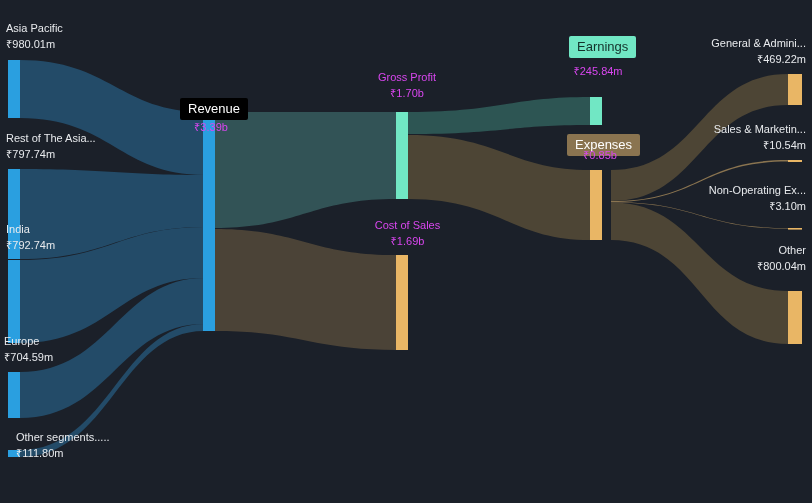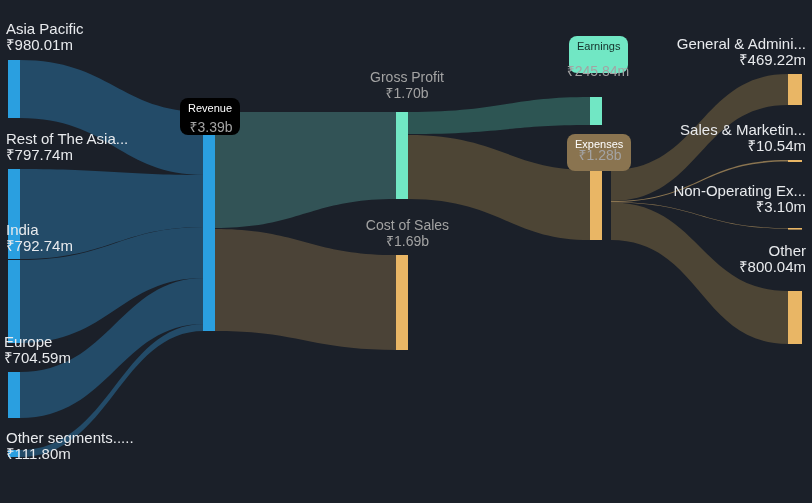--- a/index.html
+++ b/index.html
@@ -18,43 +18,43 @@
   #sankey-svg {
     position: absolute;
     left: 0;
     top: 0;
     width: 812px;
     height: 503px;
   }
   .lbl {
     position: absolute;
     color: #e8eaed;
-    font-size: 15px;
+    font-size: 11px;
     line-height: 15.5px;
     white-space: nowrap;
     pointer-events: none;
   }
   .lbl.left  { text-align: left; }
   .lbl.right { text-align: right; }
   .lbl .val { display: block; }
   .pill {
     position: absolute;
-    border-radius: 8px;
-    font-size: 11px;
+    border-radius: 2px;
+    font-size: 13px;
     line-height: 15px;
-    padding: 3px 8px 19px 8px;
+    padding: 3px 8px 4px 8px;
     white-space: nowrap;
   }
   .pill.revenue  { background: #000000; color: #ffffff; }
   .pill.earnings { background: #71e7c4; color: #14312a; }
   .pill.expenses { background: #8a7450; color: #ffffff; }
   .vlabel {
     position: absolute;
-    color: #a3a3a3;
-    font-size: 14px;
+    color: #d946ef;
+    font-size: 11px;
     line-height: 15.5px;
     white-space: nowrap;
   }
   .vlabel.c { text-align: center; }
 </style>
 </head>
 <body>
 
 <div id="canvas">
 
@@ -116,39 +116,39 @@
   <div class="lbl left" style="left:6px; top:222px;">
     <span>India</span>
     <span class="val">₹792.74m</span>
   </div>
 
   <div class="lbl left" style="left:4px; top:334px;">
     <span>Europe</span>
     <span class="val">₹704.59m</span>
   </div>
 
-  <div class="lbl left" style="left:6px; top:430px;">
+  <div class="lbl left" style="left:16px; top:430px;">
     <span>Other segments.....</span>
     <span class="val">₹111.80m</span>
   </div>
 
   <div class="pill revenue" style="left:180px; top:98px;">Revenue</div>
   <div class="vlabel c" style="left:166px; top:120px; width:90px;text-align:center;">₹3.39b</div>
 
   <div class="vlabel c" style="left:352px; top:70px; width:110px;">Gross Profit</div>
   <div class="vlabel c" style="left:352px; top:86px; width:110px;">₹1.70b</div>
 
   <div class="vlabel c" style="left:350px; top:218px; width:115px;">Cost of Sales</div>
   <div class="vlabel c" style="left:350px; top:234px; width:115px;">₹1.69b</div>
 
   <div class="pill earnings" style="left:569px; top:36px;">Earnings</div>
   <div class="vlabel c" style="left:545px; top:64px; width:106px;">₹245.84m</div>
 
   <div class="pill expenses" style="left:567px; top:134px;">Expenses</div>
-  <div class="vlabel c" style="left:548px; top:148px; width:104px;">₹1.28b</div>
+  <div class="vlabel c" style="left:548px; top:148px; width:104px;">₹0.85b</div>
 
   <div class="lbl right" style="right:6px; top:36px; text-align:right;">
     <span>General &amp; Admini...</span>
     <span class="val">₹469.22m</span>
   </div>
 
   <div class="lbl right" style="right:6px; top:122px; text-align:right;">
     <span>Sales &amp; Marketin...</span>
     <span class="val">₹10.54m</span>
   </div>

